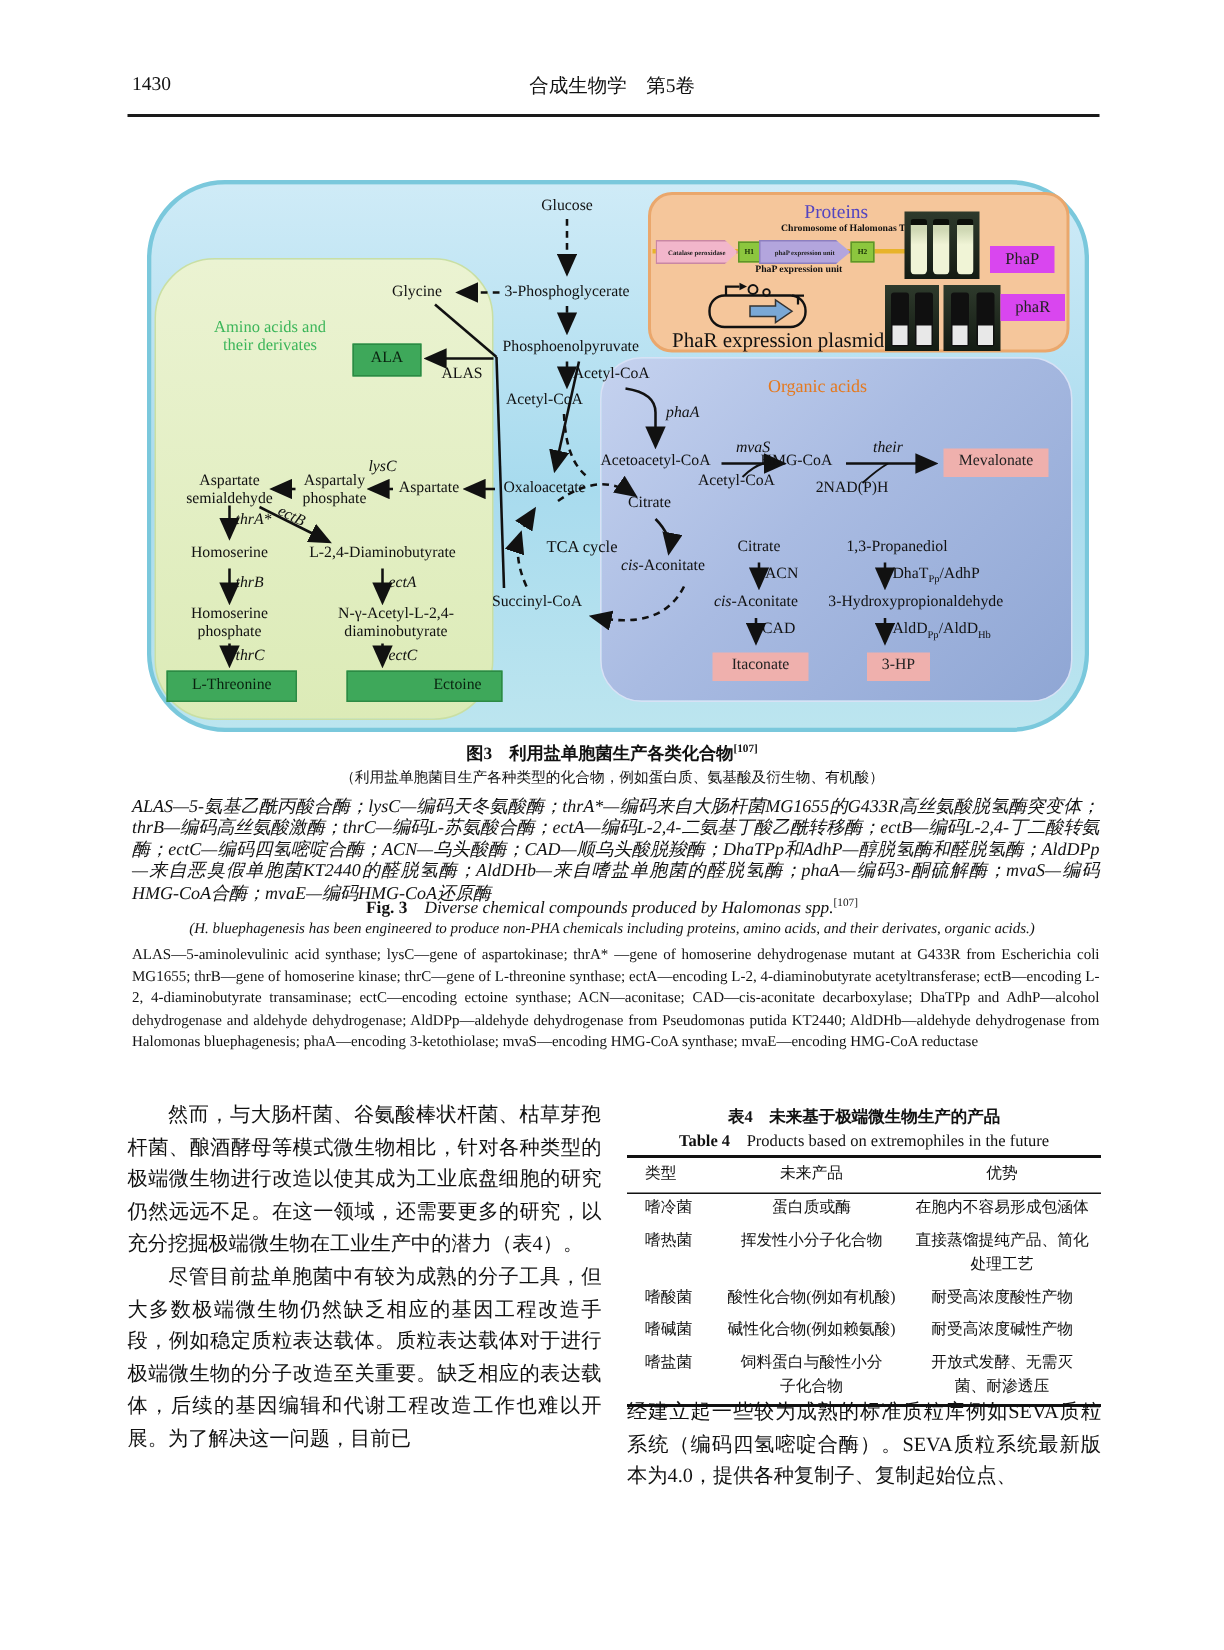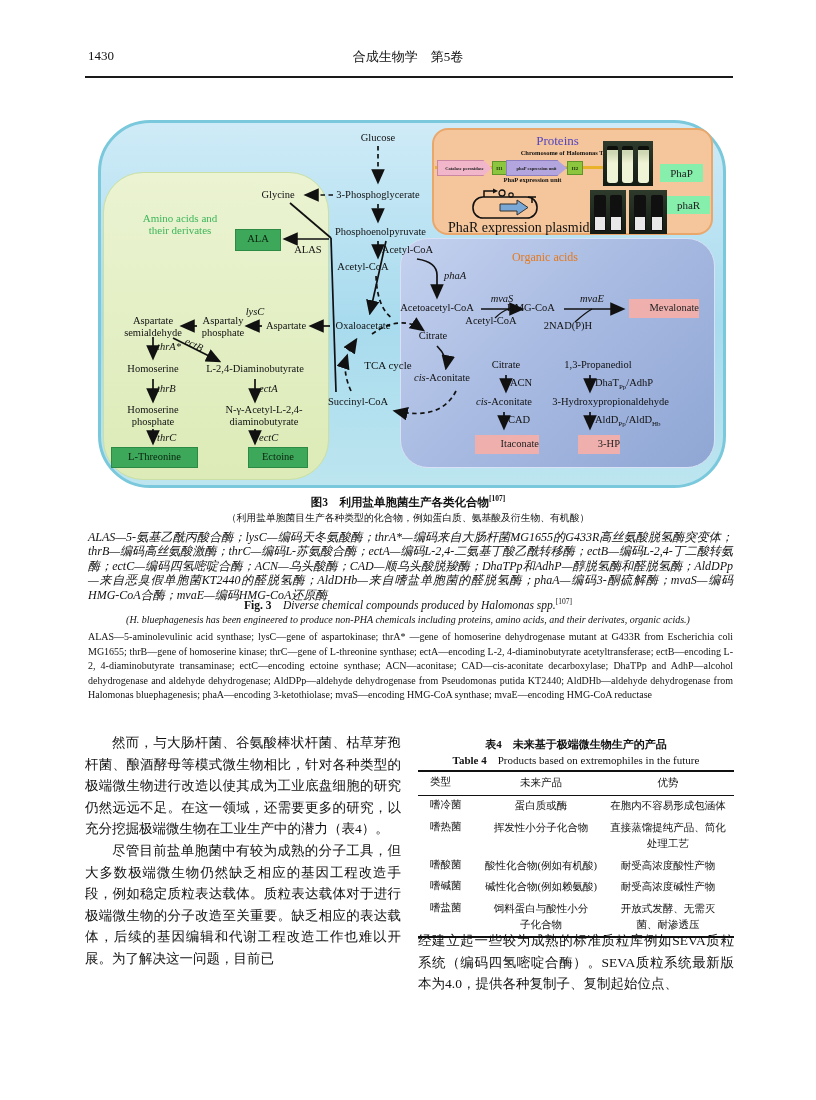--- a/index.html
+++ b/index.html
@@ -22,22 +22,22 @@
   .organicpanel{left:315px;top:130px;width:313px;height:228px;border-radius:28px;
         background:linear-gradient(135deg,#c5d2ef 0%,#a9bbe2 45%,#8fa6d4 100%);border:1px solid #d8e1f5;}
   .proteinpanel{left:347px;top:20px;width:277px;height:103px;border-radius:16px;
         background:#f5c69b;border:2px solid #eaa express;}
   .proteinpanel{border:2px solid #eaa76c;}
   .lbl{position:absolute;font-size:10.5px;line-height:11.5px;text-align:center;white-space:nowrap;color:#111;}
   .wrap{white-space:normal;}
   .gene{font-style:italic;}
   .grnbox{position:absolute;background:#3ea85a;border:1px solid #2c8a44;text-align:center;
           font-size:10.5px;line-height:18px;color:#09220f;}
-  .pinkbox{position:absolute;background:#efb0ad;text-align:right;font-size:10.5px;line-height:18px;color:#222;}
-  .tagbox{position:absolute;background:#86efac;text-align:center;font-size:11px;line-height:18px;color:#222;}
+  .pinkbox{position:absolute;background:#efb0ad;text-align:center;font-size:10.5px;line-height:18px;color:#222;}
+  .tagbox{position:absolute;background:#d946ef;text-align:center;font-size:11px;line-height:18px;color:#222;}
   .amino-title{color:#3db65a;font-size:11px;}
   .organic-title{color:#e5791e;font-size:12px;}
   .proteins-title{color:#5345c0;font-size:13px;}
   .tiny{font-size:6.5px;line-height:7px;font-weight:bold;}
   .vialphoto{position:absolute;background:linear-gradient(180deg,#2e3a2c,#141b13);display:flex;
              align-items:flex-end;justify-content:space-around;padding:3px 2px;box-sizing:border-box;}
   .vial-light{width:11px;height:33px;background:linear-gradient(180deg,#cfd8b4 10%,#f0f4d6 40%);
               border-radius:2px 2px 3px 3px;border-top:4px solid #0c0f0a;}
   .vial-dark{width:12px;height:36px;background:#101010;border-radius:2px;position:relative;}
   .vial-dark::after{content:"";position:absolute;left:1px;right:1px;bottom:1px;height:13px;background:#e8e8e8;}
@@ -160,30 +160,30 @@
   <div class="lbl gene" style="left:92px;top:231px;width:34px;transform:rotate(26deg);">ectB</div>
   <div class="lbl" style="left:33px;top:255px;width:70px;">Homoserine</div>
   <div class="lbl" style="left:104px;top:255px;width:132px;">L-2,4-Diaminobutyrate</div>
   <div class="lbl gene" style="left:72px;top:275px;width:34px;text-align:left;">thrB</div>
   <div class="lbl gene" style="left:174px;top:275px;width:34px;text-align:left;">ectA</div>
   <div class="lbl wrap" style="left:23px;top:296px;width:90px;"><span>Homoserine</span><br><span>phosphate</span></div>
   <div class="lbl wrap" style="left:116px;top:296px;width:126px;"><span>N-γ-Acetyl-L-2,4-</span><br><span>diaminobutyrate</span></div>
   <div class="lbl gene" style="left:72px;top:324px;width:34px;text-align:left;">thrC</div>
   <div class="lbl gene" style="left:174px;top:324px;width:34px;text-align:left;">ectC</div>
   <div class="grnbox" style="left:26px;top:339px;width:85px;height:19px;">L-Threonine</div>
-  <div class="grnbox" style="left:163px;top:339px;width:58px;height:19px;">Ectoine</div>
+  <div class="grnbox" style="left:146px;top:339px;width:58px;height:19px;padding-left:44px;">Ectoine</div>
 
   <div class="lbl organic-title" style="left:400px;top:144px;width:120px;">Organic acids</div>
   <div class="lbl" style="left:280px;top:136px;width:85px;">Acetyl-CoA</div>
   <div class="lbl gene" style="left:359px;top:162px;width:36px;text-align:left;">phaA</div>
   <div class="lbl" style="left:297px;top:194px;width:110px;">Acetoacetyl-CoA</div>
   <div class="lbl gene" style="left:398px;top:185px;width:38px;">mvaS</div>
   <div class="lbl" style="left:368px;top:207px;width:76px;">Acetyl-CoA</div>
   <div class="lbl" style="left:412px;top:194px;width:68px;">HMG-CoA</div>
-  <div class="lbl gene" style="left:488px;top:185px;width:38px;">mvaE</div>
+  <div class="lbl gene" style="left:488px;top:185px;width:38px;">their</div>
   <div class="lbl" style="left:445px;top:212px;width:76px;">2NAD(P)H</div>
   <div class="pinkbox" style="left:544px;top:191px;width:70px;height:19px;">Mevalonate</div>
   <div class="lbl" style="left:397px;top:251px;width:48px;">Citrate</div>
   <div class="lbl" style="left:425px;top:269px;width:34px;text-align:left;">ACN</div>
   <div class="lbl" style="left:376px;top:288px;width:86px;"><span class="gene">cis</span><span>-Aconitate</span></div>
   <div class="lbl" style="left:423px;top:306px;width:34px;text-align:left;">CAD</div>
   <div class="pinkbox" style="left:390px;top:327px;width:64px;height:19px;">Itaconate</div>
   <div class="lbl" style="left:464px;top:251px;width:98px;">1,3-Propanediol</div>
   <div class="lbl" style="left:510px;top:269px;width:80px;text-align:left;"><span>DhaT</span><sub>Pp</sub><span>/AdhP</span></div>
   <div class="lbl" style="left:448px;top:288px;width:155px;">3-Hydroxypropionaldehyde</div>

